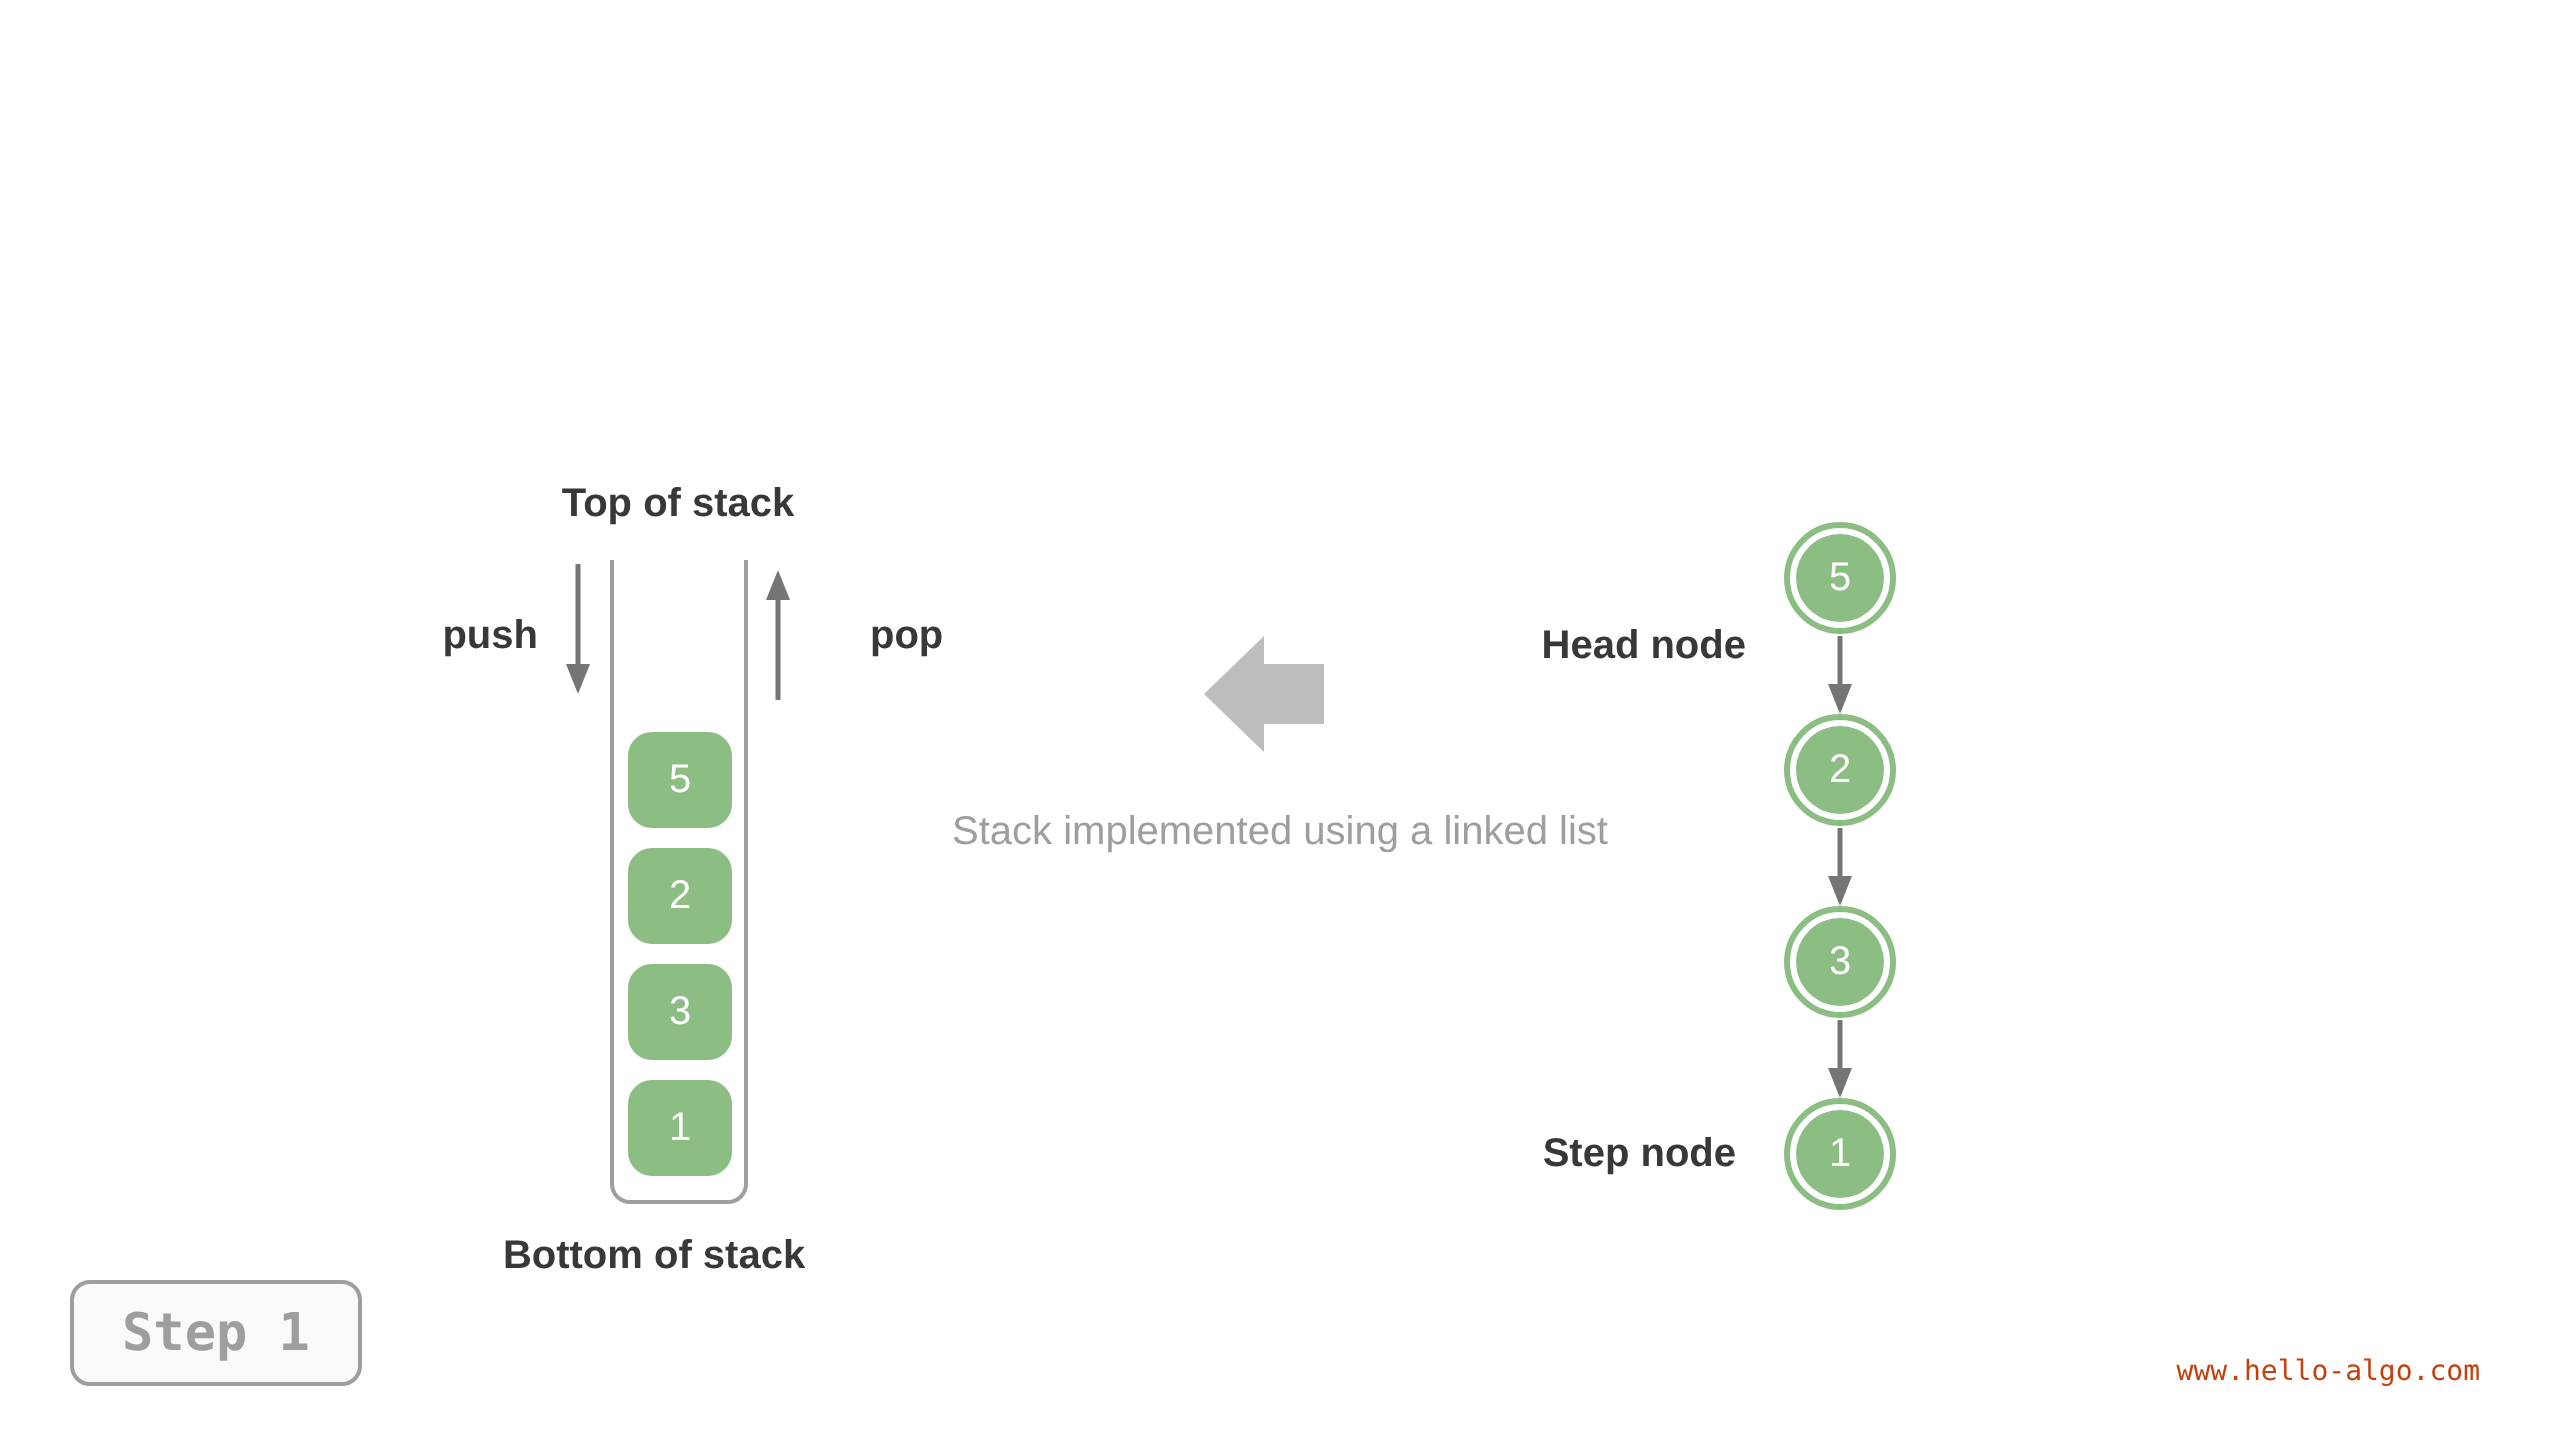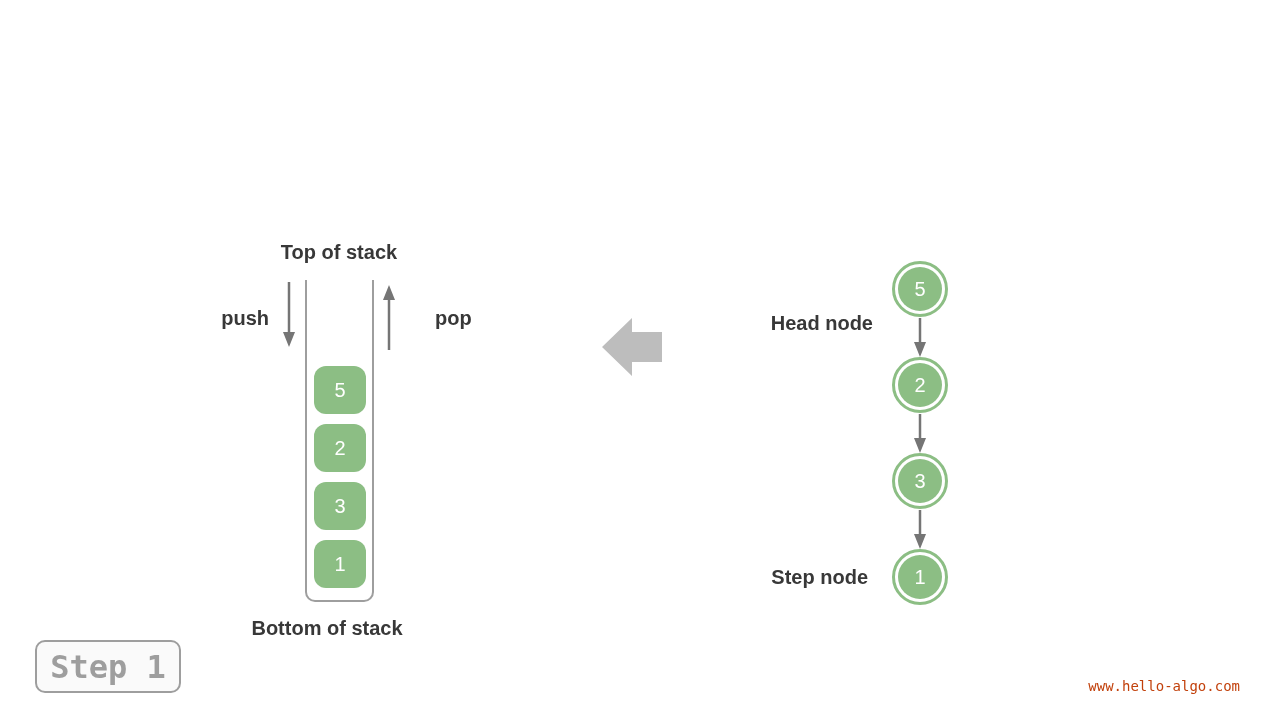--- a/index.html
+++ b/index.html
@@ -49,21 +49,21 @@
   }
   .caption{
     left:340px;top:405px;width:600px;text-align:center;
     font-size:20px;color:var(--muted);
   }
   .step-badge{
     left:35px;top:640px;width:146px;height:53px;
     border:2px solid var(--wall);border-radius:10px;background:#fafafa;
     display:flex;align-items:center;justify-content:center;
     font-family:"DejaVu Sans Mono",monospace;font-weight:bold;
-    font-size:32px;color:var(--muted);
+    font-size:26px;color:var(--muted);
   }
   .watermark{
     right:40px;top:678px;
     font-family:"DejaVu Sans Mono",monospace;font-size:14px;color:#c2410c;
   }
   svg{display:block;}
 </style>
 </head>
 <body>
 
@@ -88,20 +88,21 @@
     <line x1="8" y1="66" x2="8" y2="14" stroke="#757575" stroke-width="2.5"></line>
     <polygon points="2,16 14,16 8,1" fill="#757575"></polygon>
   </svg>
   <div class="abs lbl" style="left:435px;top:306px;width:120px;">pop</div>
 
   <div class="abs lbl center" style="left:227px;top:616px;width:200px;">Bottom of stack</div>
 
   <svg class="abs" style="left:602px;top:318px;" width="60" height="58" viewBox="0 0 60 58">
     <polygon points="0,29 30,0 30,14 60,14 60,44 30,44 30,58" fill="#bdbdbd"></polygon>
   </svg>
+  <div class="abs caption">Stack implemented using a linked list</div>
 
   <div class="abs lbl right" style="right:407px;top:279px;width:160px;margin-top:32px;">Head node</div>
 
   <div class="abs node" style="top:261px;">
     <div class="node-core">5</div>
   </div>
   <svg class="abs" style="left:912px;top:318px;" width="16" height="40" viewBox="0 0 16 40">
     <line x1="8" y1="0" x2="8" y2="26" stroke="#757575" stroke-width="2.5"></line>
     <polygon points="2,24 14,24 8,39" fill="#757575"></polygon>
   </svg>

